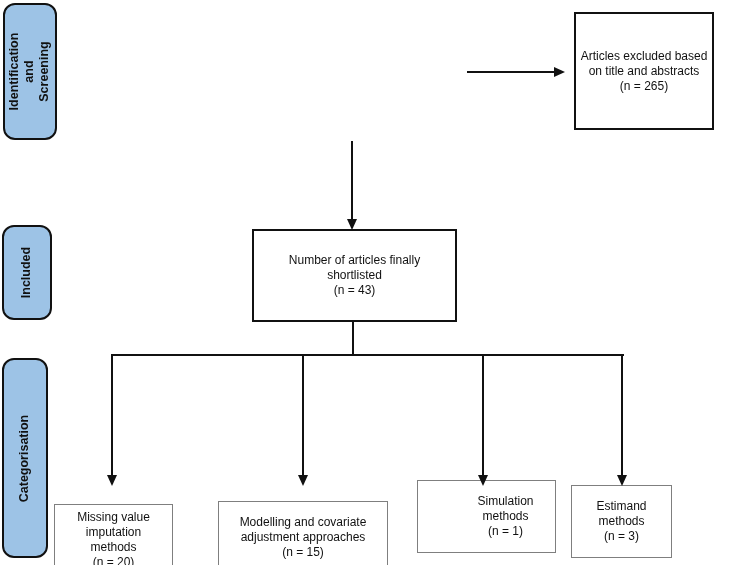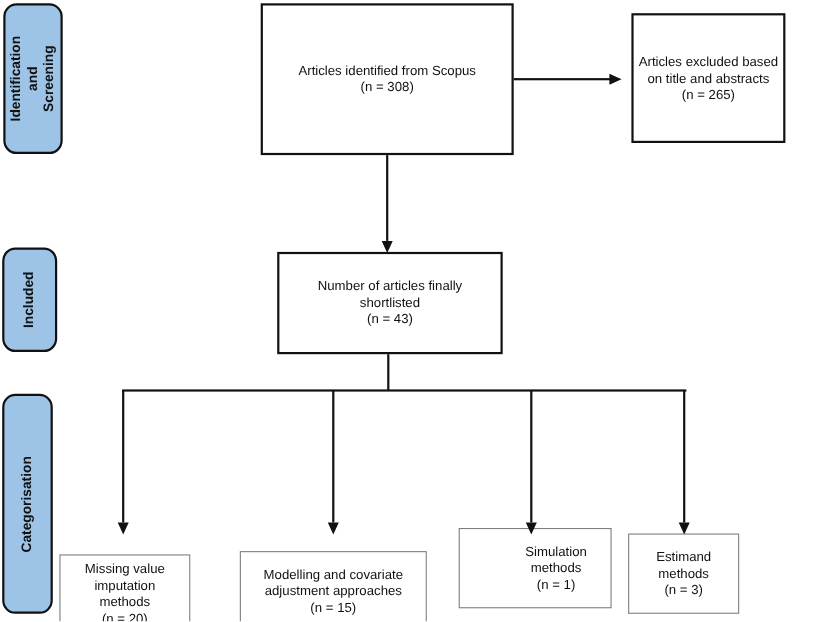--- a/index.html
+++ b/index.html
@@ -109,24 +109,20 @@
     <span class="vtext">Identification
 and Screening</span>
   </div>
   <div class="stage" id="stage-included">
     <span class="vtext">Included</span>
   </div>
   <div class="stage" id="stage-categorisation">
     <span class="vtext">Categorisation</span>
   </div>
 
-  <div class="node dark" id="box-identified">
-    <span class="txt">Articles identified from Scopus
-(n = 308)</span>
-  </div>
   <div class="node dark" id="box-excluded">
     <span class="txt">Articles excluded based
 on title and abstracts
 (n = 265)</span>
   </div>
   <div class="node dark" id="box-shortlisted">
     <span class="txt">Number of articles finally
 shortlisted
 (n = 43)</span>
   </div>

